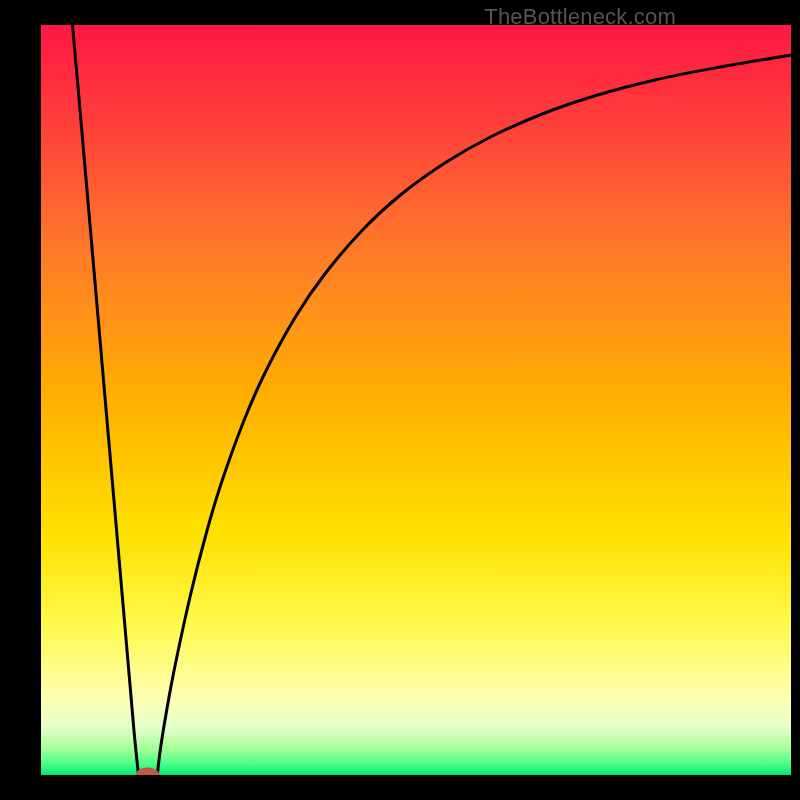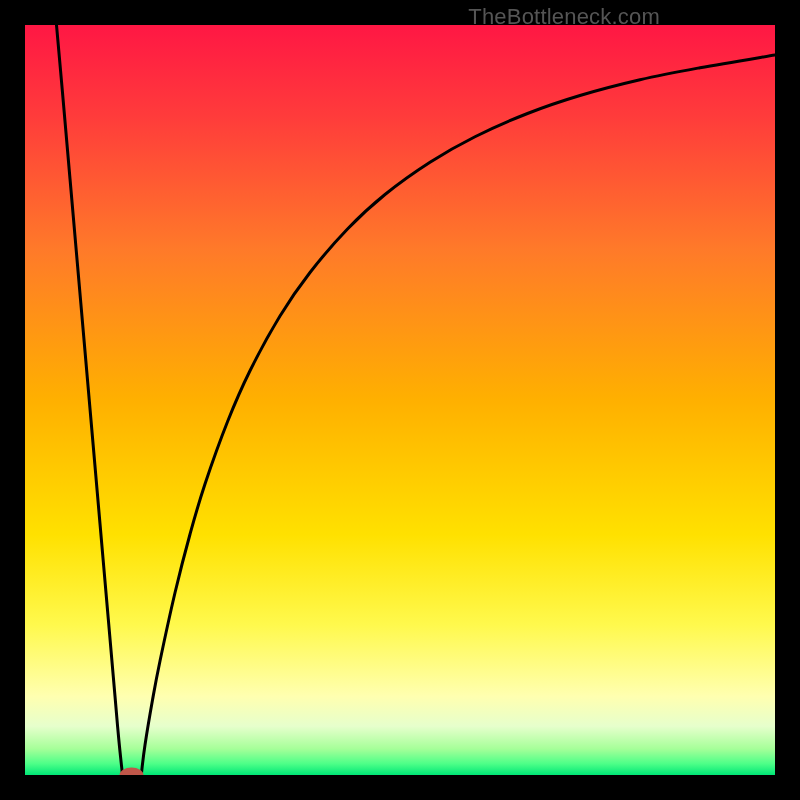--- a/index.html
+++ b/index.html
@@ -6,21 +6,21 @@
     margin: 0;
     padding: 0;
     width: 800px;
     height: 800px;
     overflow: hidden;
     background: #000;
     font-family: Arial, Helvetica, sans-serif;
   }
   .frame {
     position: absolute;
-    left: 0; top: 0;
+    left: 16px; top: 0;
     width: 688px; height: 800px;
     background: #000;
   }
   .plot {
     position: absolute;
     left: 25px;
     top: 25px;
     width: 750px;
     height: 750px;
   }

